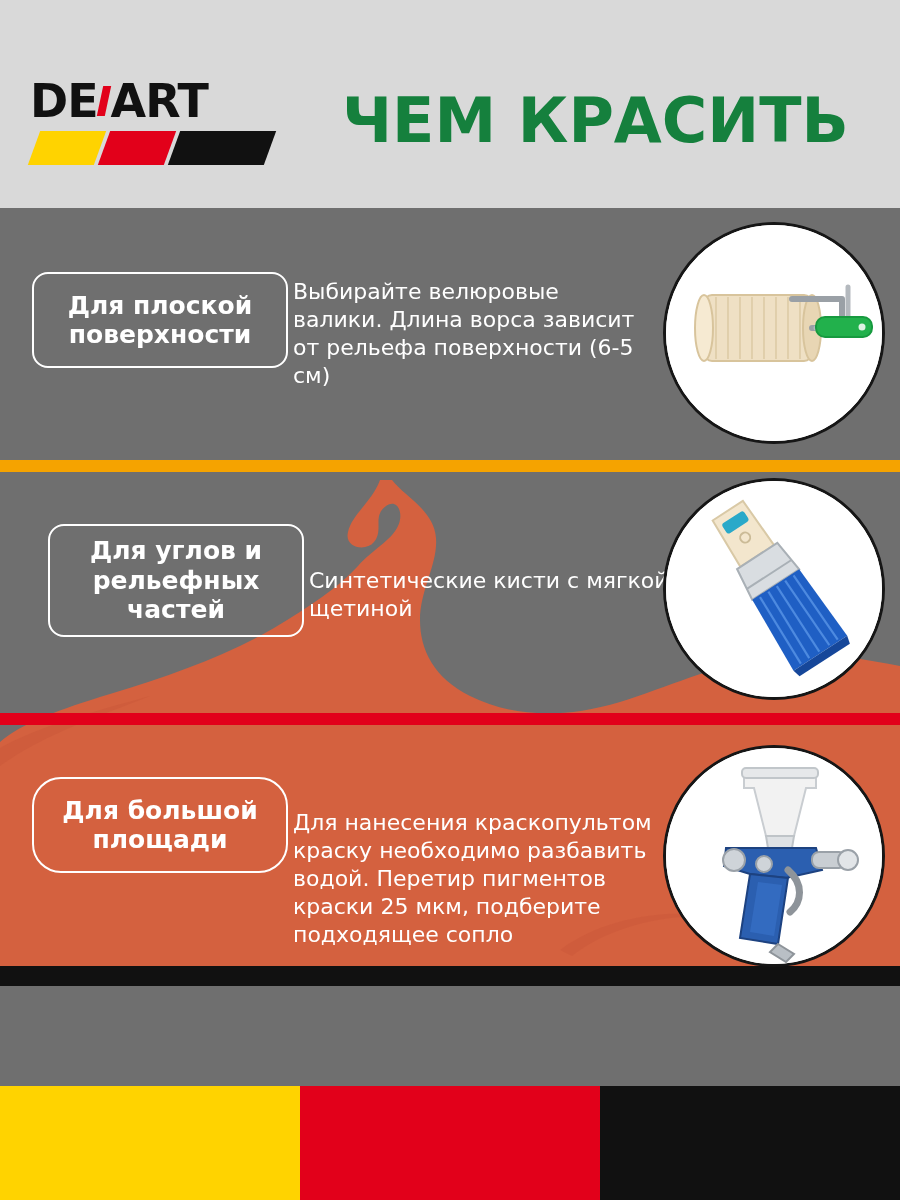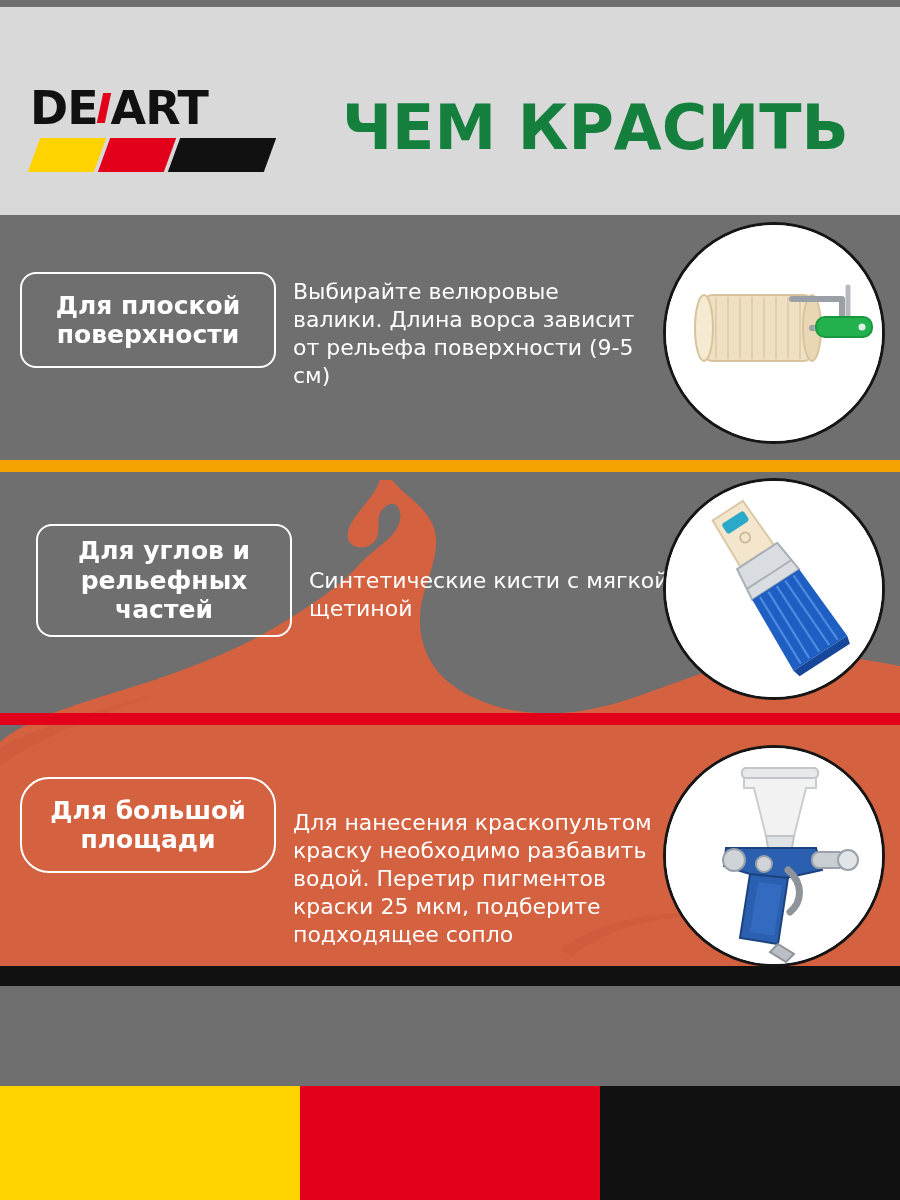--- a/index.html
+++ b/index.html
@@ -11,21 +11,21 @@
   }
   .page {
     position: relative;
     width: 900px; height: 1200px;
     background: #6f6f6f;
     overflow: hidden;
   }
 
   
   .header-band {
-    position: absolute; top: 7px; left: 0;
+    position: absolute; top: 0; left: 0;
     width: 900px; height: 208px;
     background: #d9d9d9;
   }
   .header-inner {
     position: absolute; top: 66px; left: 30px;
     width: 850px; height: 110px;
     display: flex; align-items: center;
   }
   .logo {
     position: relative;
@@ -94,21 +94,21 @@
   
   .row {
     position: absolute; left: 0; width: 900px; height: 250px;
   }
   .row-1 { top: 210px; }
   .row-2 { top: 472px; }
   .row-3 { top: 725px; }
 
   .pill {
     position: absolute;
-    left: 20px;
+    left: 32px;
     width: 256px;
     min-height: 96px;
     border: 2px solid #ffffff;
     border-radius: 16px;
     display: flex; align-items: center; justify-content: center;
     text-align: center;
     color: #ffffff;
     font-size: 25px;
     font-weight: bold;
     line-height: 1.18;
@@ -184,21 +184,21 @@
       <div class="header-title">ЧЕМ КРАСИТЬ</div>
     </div>
   </div>
 
   <div class="stripe stripe-yellow"></div>
   <div class="stripe stripe-red"></div>
   <div class="stripe stripe-black"></div>
 
   <div class="row row-1">
     <div class="pill">Для плоской поверхности</div>
-    <div class="desc">Выбирайте велюровые валики. Длина ворса зависит от рельефа поверхности (9-5 см)</div>
+    <div class="desc">Выбирайте велюровые валики. Длина ворса зависит от рельефа поверхности (6-5 см)</div>
     <div class="circle">
       <svg viewBox="0 0 222 222" width="222" height="222">
         <rect x="0" y="0" width="222" height="222" fill="#ffffff"></rect>
 
         <rect x="38" y="70" width="108" height="66" rx="8" fill="#efe0c4" stroke="#d8c49c" stroke-width="2"></rect>
         <g stroke="#ddcba6" stroke-width="1.6">
           <line x1="50" y1="72" x2="50" y2="134"></line>
           <line x1="62" y1="72" x2="62" y2="134"></line>
           <line x1="74" y1="72" x2="74" y2="134"></line>
           <line x1="86" y1="72" x2="86" y2="134"></line>

